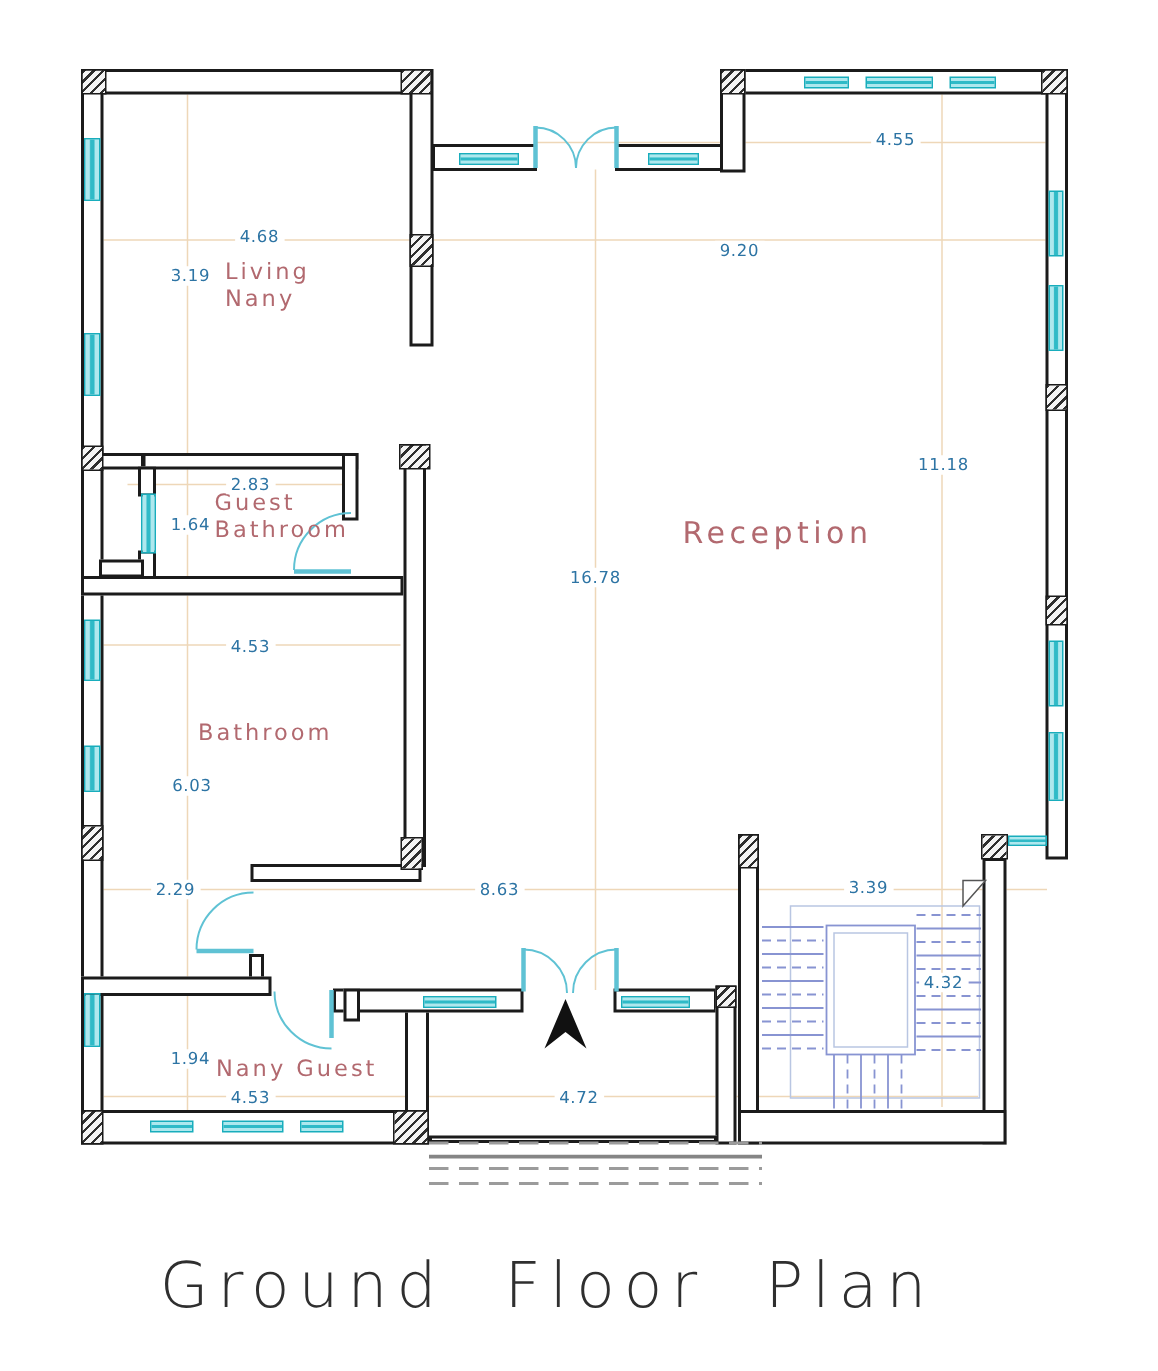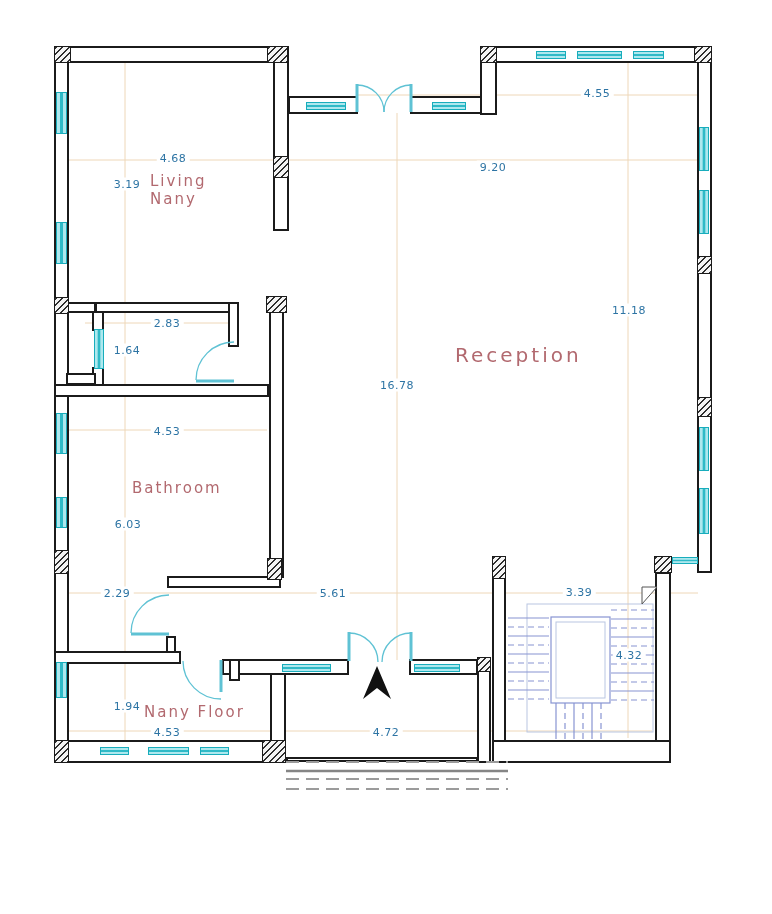--- a/index.html
+++ b/index.html
@@ -181,36 +181,41 @@
       <line class="step-dash" x1="286" y1="789" x2="508" y2="789"></line>
     </g>
 
     <path d="M377,666 L391,699 L377,688 L363,699 Z" fill="#111111"></path>
   </svg>
 
   <div class="room" style="left:150px;top:172px">
     <span>Living</span>
     <span>Nany</span>
   </div>
+  <div class="room" style="left:143px;top:326px">
+    <span>Guest</span>
+    <span>Bathroom</span>
+  </div>
   <div class="room" style="left:455px;top:343px;font-size:20px;letter-spacing:3px">Reception</div>
   <div class="room" style="left:132px;top:479px">Bathroom</div>
-  <div class="room" style="left:144px;top:703px">Nany Floor</div>
+  <div class="room" style="left:144px;top:703px">Nany Guest</div>
 
   <div class="dim" style="left:597px;top:93px">4.55</div>
   <div class="dim" style="left:173px;top:158px">4.68</div>
   <div class="dim" style="left:493px;top:167px">9.20</div>
   <div class="dim" style="left:127px;top:184px">3.19</div>
   <div class="dim" style="left:167px;top:323px">2.83</div>
   <div class="dim" style="left:127px;top:350px">1.64</div>
   <div class="dim" style="left:629px;top:310px">11.18</div>
   <div class="dim" style="left:397px;top:385px">16.78</div>
   <div class="dim" style="left:167px;top:431px">4.53</div>
   <div class="dim" style="left:128px;top:524px">6.03</div>
   <div class="dim" style="left:117px;top:593px">2.29</div>
-  <div class="dim" style="left:333px;top:593px">5.61</div>
+  <div class="dim" style="left:333px;top:593px">8.63</div>
   <div class="dim" style="left:579px;top:592px">3.39</div>
   <div class="dim" style="left:629px;top:655px">4.32</div>
   <div class="dim" style="left:127px;top:706px">1.94</div>
   <div class="dim" style="left:167px;top:732px">4.53</div>
   <div class="dim" style="left:386px;top:732px">4.72</div>
 
+  <div id="title">Ground Floor Plan</div>
 
 </div>
 
 </body></html>

